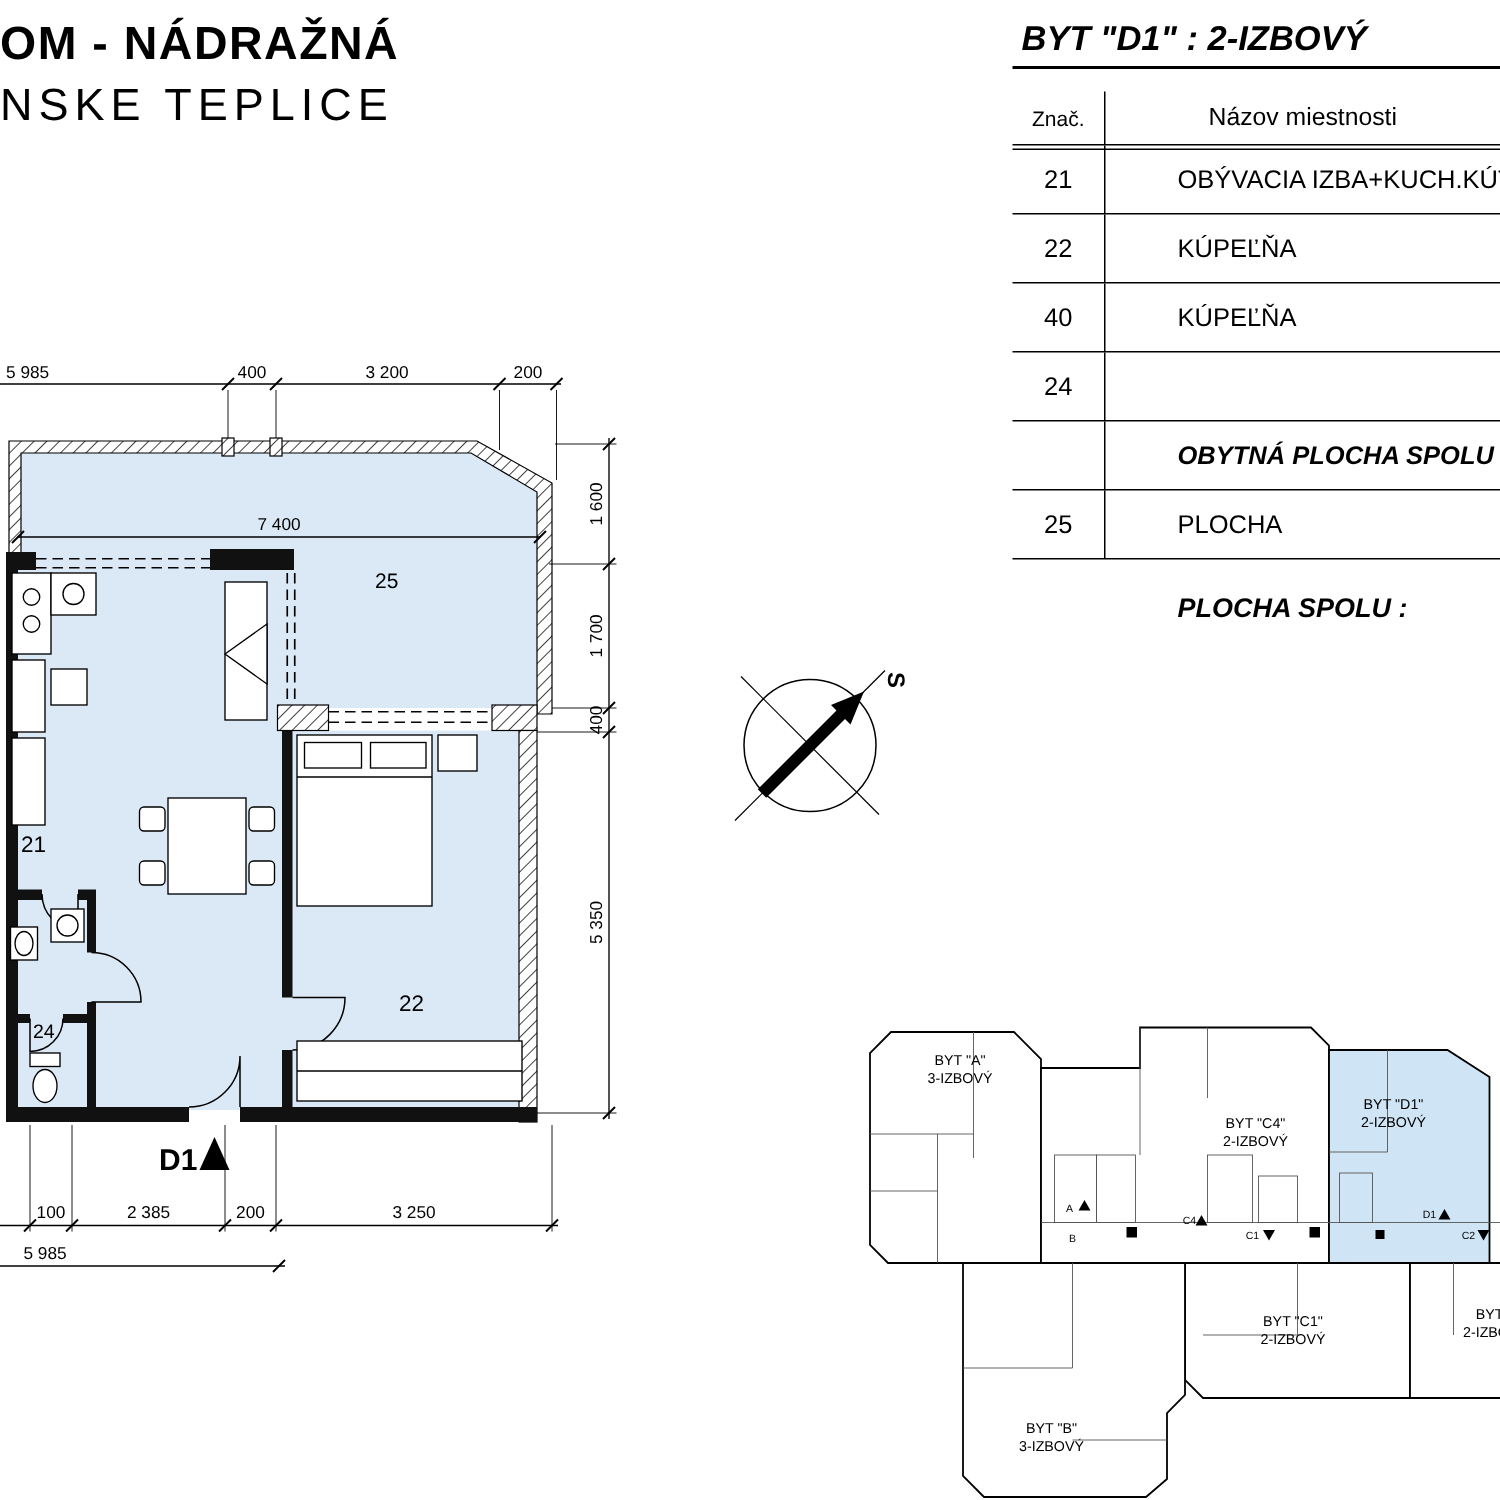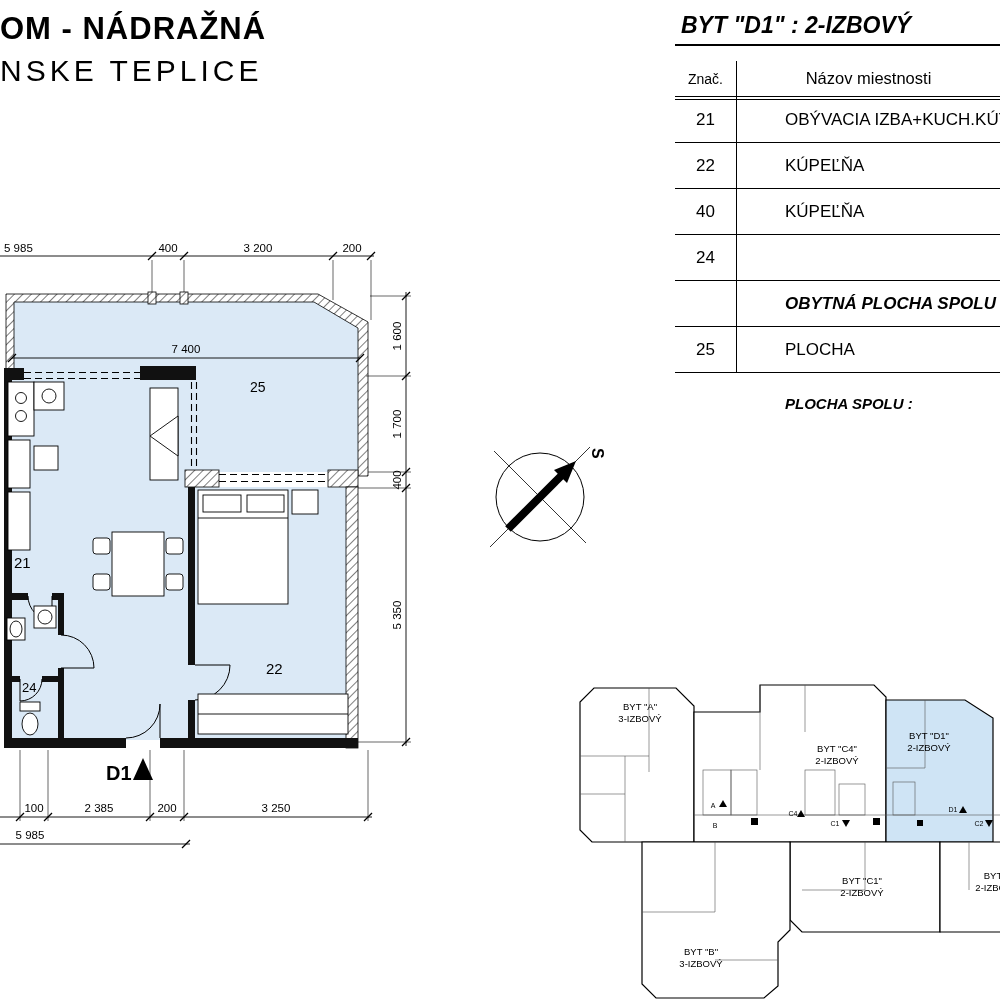--- a/index.html
+++ b/index.html
@@ -18,21 +18,21 @@
   .ltable{margin-top:15px;}
   .lrow{display:grid;grid-template-columns:62px 1fr;border-bottom:1px solid #000;}
   .lrow>div{display:flex;align-items:center;}
   .cmark{justify-content:center;border-right:1px solid #000;font-size:17px;min-height:45px;}
   .cname{padding-left:48px;font-size:17px;white-space:nowrap;}
   .lhead .cmark{min-height:35px;font-size:14px;}
   .lhead .cname{justify-content:center;padding-left:0;font-size:16.5px;}
   .lhead{position:relative;}
   .lhead::after{content:"";position:absolute;left:0;right:0;bottom:-4px;height:1px;background:#000;}
   .subtotal .cname{font-style:italic;font-weight:700;}
-  .legend-footer{margin-top:22px;padding-left:110px;font-style:italic;font-weight:700;font-size:15px;white-space:nowrap;}
+  .legend-footer{margin-top:22px;padding-left:110px;font-style:italic;font-weight:700;font-size:18px;white-space:nowrap;}
 
   svg{position:absolute;}
   svg text{font-family:"Liberation Sans",sans-serif;fill:#000;}
 </style>
 </head>
 <body>
 
 <div class="canvas">
 
   <div class="project-title">

